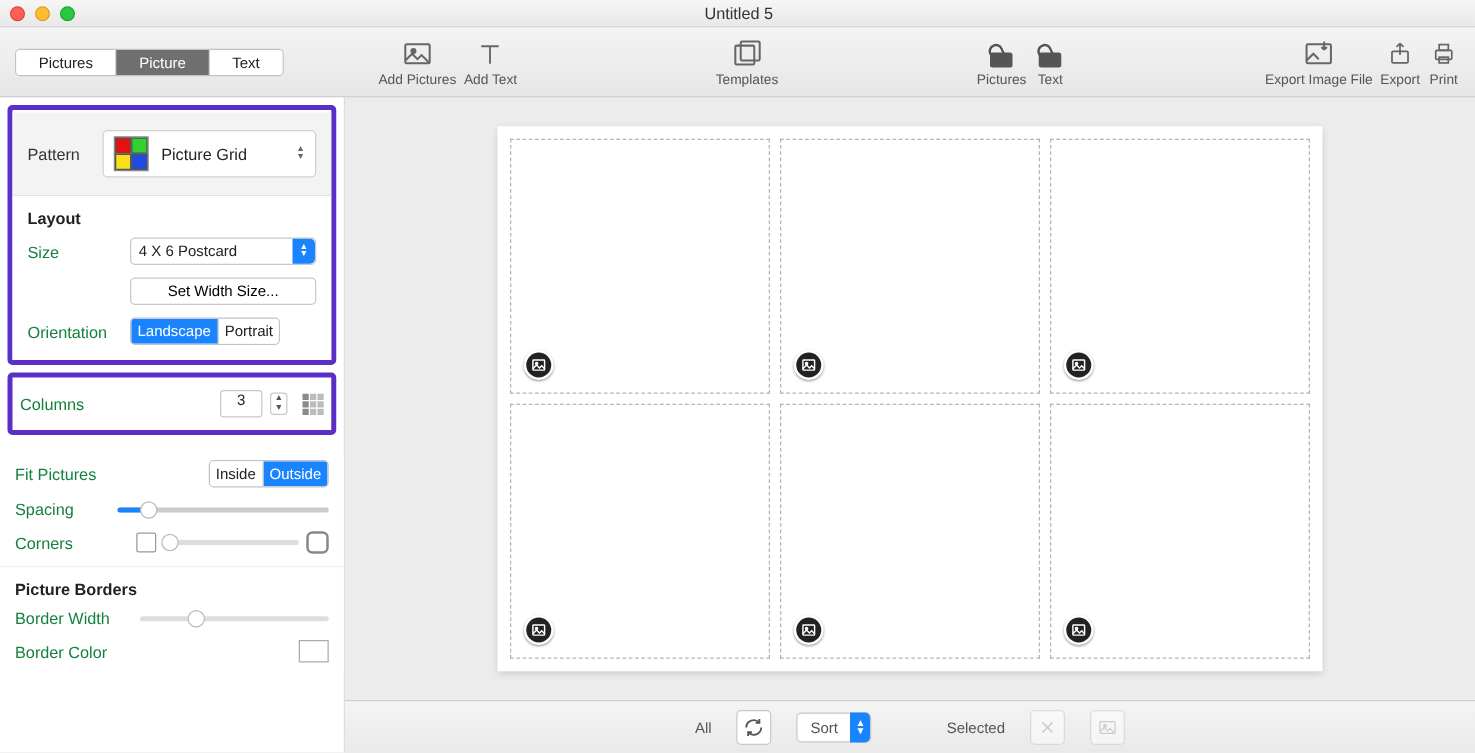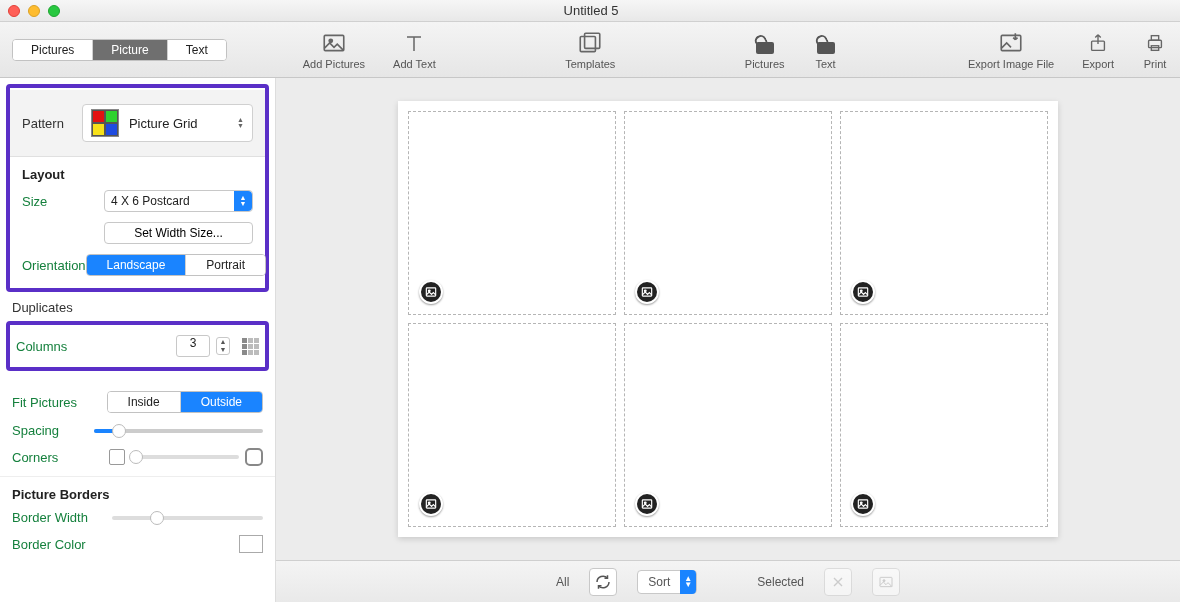--- a/index.html
+++ b/index.html
@@ -14,21 +14,21 @@
   .tl.grn{background:#28c840;border:1px solid #1ea531;}
   .title { flex:1; text-align:center; font-size:13px; color:#333; }
 
   
   .toolbar { height: 56px; background: linear-gradient(#f4f4f4,#e6e6e6); border-bottom:1px solid #c7c7c7; display:flex; align-items:center; padding:0 12px; gap:18px; }
   .segmented { display:inline-flex; border:1px solid #c2c2c2; border-radius:4px; overflow:hidden; background:#fff; height:22px; }
   .segmented .seg { padding:0 18px; font-size:12px; line-height:20px; background:#fff; border-right:1px solid #d0d0d0; cursor:default; }
   .segmented .seg:last-child { border-right:none; }
   .segmented .seg.active { background:#6f6f6f; color:#fff; }
 
-  .tool-group { display:flex; gap:28px; }
+  .tool-group { display:flex; gap:6px; }
   .tool-item { display:flex; flex-direction:column; align-items:center; font-size:11px; color:#555; gap:2px; }
   .tool-icon { width:26px; height:26px; display:flex; align-items:center; justify-content:center; color:#666; }
   .spacer { flex:1; }
 
   
   .lock { position:relative; width:18px; height:22px; }
   .lock .shackle { position:absolute; top:0; left:3px; width:12px; height:12px; border:2px solid #555; border-bottom:none; border-radius:6px 6px 0 0; }
   .lock.open .shackle { transform: rotate(-25deg) translate(-2px,-1px); transform-origin: right bottom; }
   .lock .body { position:absolute; bottom:0; left:0; width:18px; height:12px; background:#555; border-radius:2px; }
 
@@ -50,21 +50,21 @@
 
   .section { padding:10px 12px; border-bottom:1px solid #eee; background:#fff; }
   .section-title { font-weight:600; margin-bottom:8px; font-size:13px; }
   .row { display:flex; align-items:center; margin-bottom:10px; }
   .row-label { width:82px; font-size:13px; color:#15803d; }
   .row-ctrl { flex:1; display:flex; align-items:center; gap:6px; }
   .select { flex:1; background:#fff; border:1px solid #c8c8c8; border-radius:4px; height:22px; display:flex; align-items:center; padding:0 6px; font-size:12px; position:relative; }
   .select .sel-arrows { position:absolute; right:0; top:0; bottom:0; width:18px; background:#1a84ff; border-radius:0 4px 4px 0; display:flex; flex-direction:column; align-items:center; justify-content:center; color:#fff; font-size:7px; line-height:6px; }
   .btn { background:#fff; border:1px solid #c8c8c8; border-radius:4px; height:22px; padding:0 14px; font-size:12px; }
   .seg2 { display:inline-flex; border:1px solid #c2c2c2; border-radius:4px; overflow:hidden; height:22px; }
-  .seg2 .s { padding:0 20px; line-height:20px; font-size:12px; background:#fff; border-right:1px solid #d0d0d0; }
+  .seg2 .s { padding:0 5px; line-height:20px; font-size:12px; background:#fff; border-right:1px solid #d0d0d0; }
   .seg2 .s:last-child{border-right:none;}
   .seg2 .s.on { background:#1a84ff; color:#fff; }
 
   .hl-box-2 { margin:4px 6px; padding:10px 6px; background:#fff; }
   .num-input { width:34px; height:22px; border:1px solid #c8c8c8; border-radius:3px; text-align:center; font-size:12px; background:#fff; }
   .mini-stepper { display:flex; flex-direction:column; border:1px solid #c8c8c8; border-radius:3px; background:#fff; width:14px; }
   .mini-stepper .a { font-size:7px; line-height:8px; text-align:center; color:#555; }
   .grid-icon { display:grid; grid-template-columns:repeat(3,5px); grid-template-rows:repeat(3,5px); gap:1px; margin-left:6px;}
   .grid-icon .c { background:#bcbcbc; }
   .grid-icon .c.dk { background:#8a8a8a; }
@@ -253,21 +253,20 @@
           <div class="row-ctrl">
             <div class="seg2">
               <div class="s on">Landscape</div>
               <div class="s">Portrait</div>
             </div>
           </div>
         </div>
       </div>
     </div>
 
-    <div style="padding:2px 12px; font-size:13px; color:#333;">Duplicates</div>
 
     <div class="hl-box hl-box-2">
       <div class="row" style="margin-bottom:0;">
         <div class="row-label">Columns</div>
         <div class="row-ctrl" style="justify-content:flex-end;">
           <div class="num-input">3</div>
           <div class="mini-stepper">
               <div class="a">▲</div>
               <div class="a">▼</div>
             </div>

